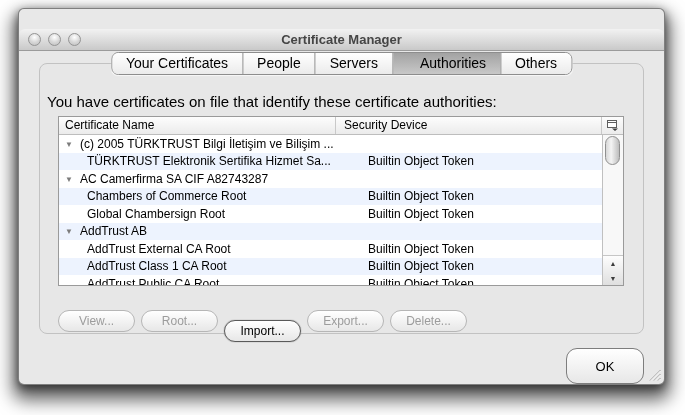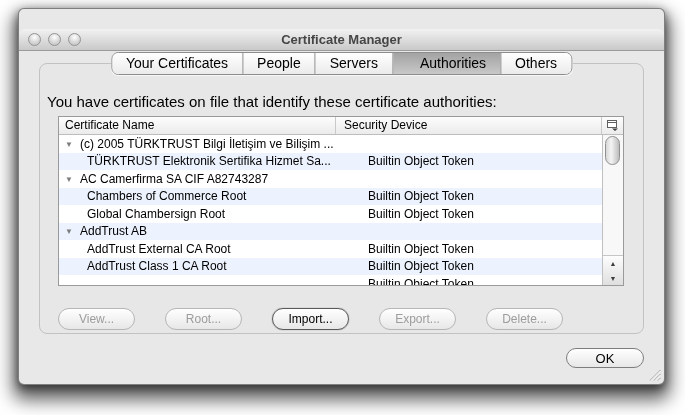--- a/index.html
+++ b/index.html
@@ -73,30 +73,30 @@
   .thumb {
     position:absolute; top:1px; left:2px; width:15px; height:29px; border-radius:8px;
     border:1px solid #8f8f8f;
     background:linear-gradient(90deg,#d7d7d7,#f4f4f4 40%,#bdbdbd);
   }
   .scroll-btns {
     position:absolute; left:0; right:0; bottom:0; height:30px;
     border-top:1px solid #c6c6c6; background:linear-gradient(#fdfdfd,#dfdfdf);
   }
   .scroll-btn { height:15px; text-align:center; font-size:7px; line-height:15px; color:#3c3c3c; }
-  .actions { position:absolute; left:39px; top:289px; display:flex; gap:30px;align-items:flex-end; }
+  .actions { position:absolute; left:39px; top:301px; display:flex; gap:6px; }
   .pill {
     width:77px; height:22px; border-radius:11px; font-size:12px;
     font-family:"Liberation Sans", sans-serif; text-align:center;
     background:linear-gradient(#ffffff,#e7e7e7); cursor:default;
   }
   .pill.disabled { color:#9c9c9c; border:1px solid #b6b6b6; }
   .pill.enabled  { color:#000; border:1px solid #5a5a5a; box-shadow:0 0 1px #5a5a5a;margin-top:10px; }
   .ok {
-    position:absolute; left:547px; top:339px; width:78px; height:20px;
+    position:absolute; left:547px; top:339px; width:78px; height:36px;
     border-radius:11px; border:1px solid #7d7d7d; font-size:13px;
     background:linear-gradient(#ffffff,#e7e7e7); color:#000;
     font-family:"Liberation Sans", sans-serif; cursor:default;
   }
   .grip { position:absolute; right:3px; bottom:3px; width:13px; height:13px; }
 </style>
 </head>
 <body>
 
 <div class="stage">
@@ -162,20 +162,21 @@
           </div>
           <div class="row child">
             <span class="name">AddTrust External CA Root</span>
             <span class="device">Builtin Object Token</span>
           </div>
           <div class="row child stripe">
             <span class="name">AddTrust Class 1 CA Root</span>
             <span class="device">Builtin Object Token</span>
           </div>
           <div class="row child">
+            <span class="name">AddTrust Public CA Root</span>
             <span class="device">Builtin Object Token</span>
           </div>
         </div>
       <div class="vscroll">
         <div class="thumb"></div>
         <div class="scroll-btns">
           <div class="scroll-btn">▲</div>
           <div class="scroll-btn">▼</div>
         </div>
       </div>

